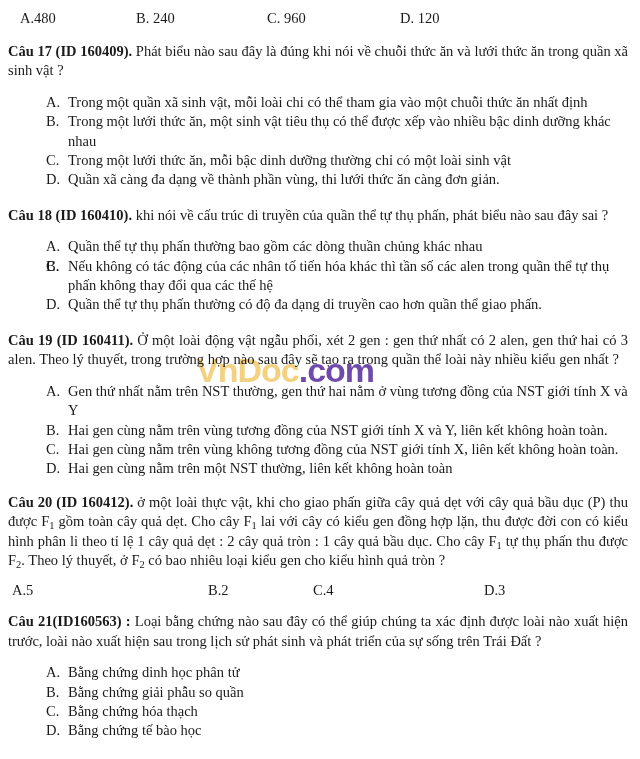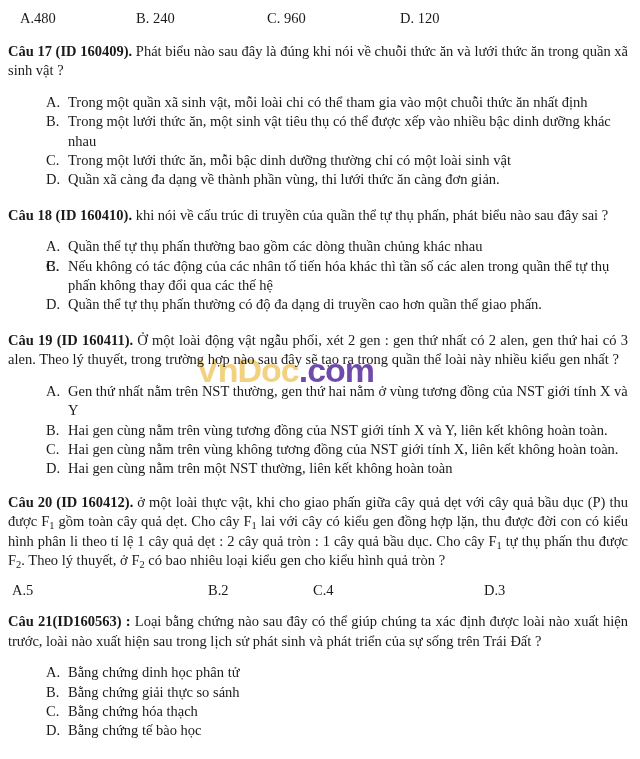--- a/index.html
+++ b/index.html
@@ -159,19 +159,19 @@
       <span style="left:476px;text-align:right;">D.3</span>
     </div>
 
     <div class="sp-12"></div>
     <div class="qblock">
       <b>Câu 21(ID160563) :</b><span> Loại bằng chứng nào sau đây có thể giúp chúng ta xác định được loài nào xuất hiện trước, loài nào xuất hiện sau trong lịch sử phát sinh và phát triển của sự sống trên Trái Đất ?</span>
     </div>
     <div class="sp-12"></div>
     <ul class="opts">
       <li><span class="lbl">A.</span><span>Bằng chứng dinh học phân tử</span></li>
-      <li><span class="lbl">B.</span><span>Bằng chứng giải thực so sánh</span></li>
+      <li><span class="lbl">B.</span><span>Bằng chứng giải phẫu so quần</span></li>
       <li><span class="lbl">C.</span><span>Bằng chứng hóa thạch</span></li>
       <li><span class="lbl">D.</span><span>Bằng chứng tế bào học</span></li>
     </ul>
 
   </div>
 </div>
 
 </body></html>

